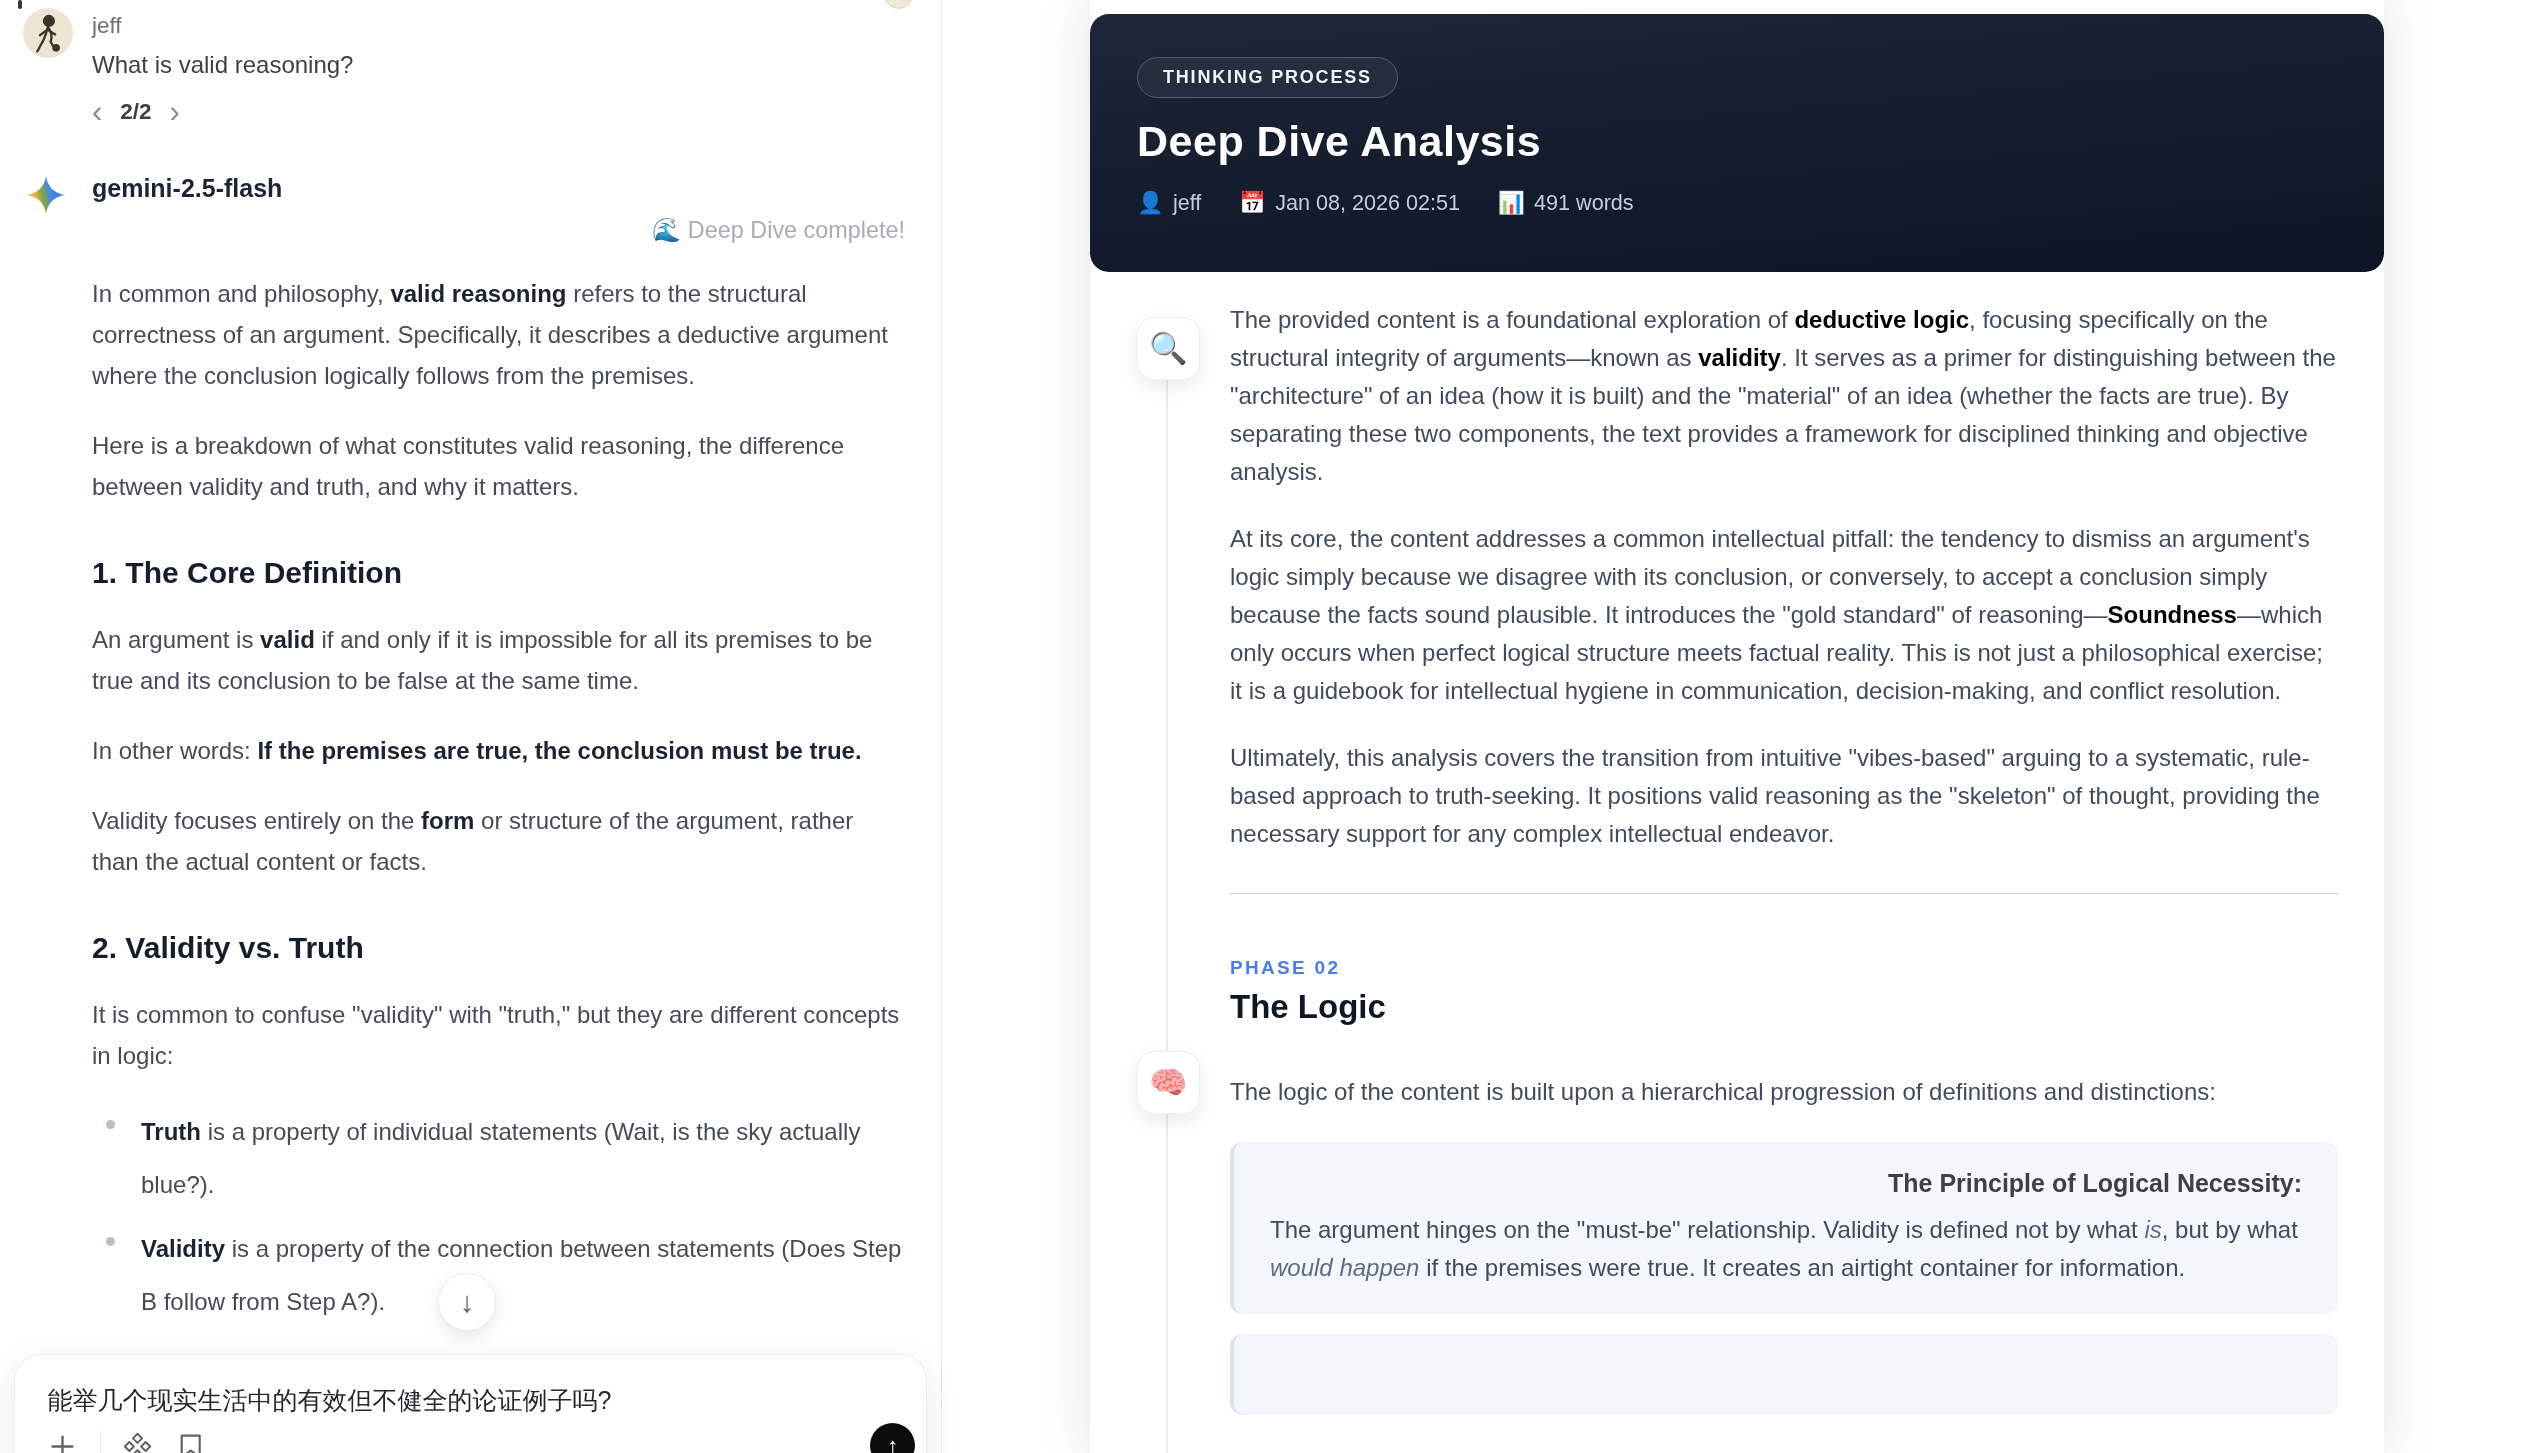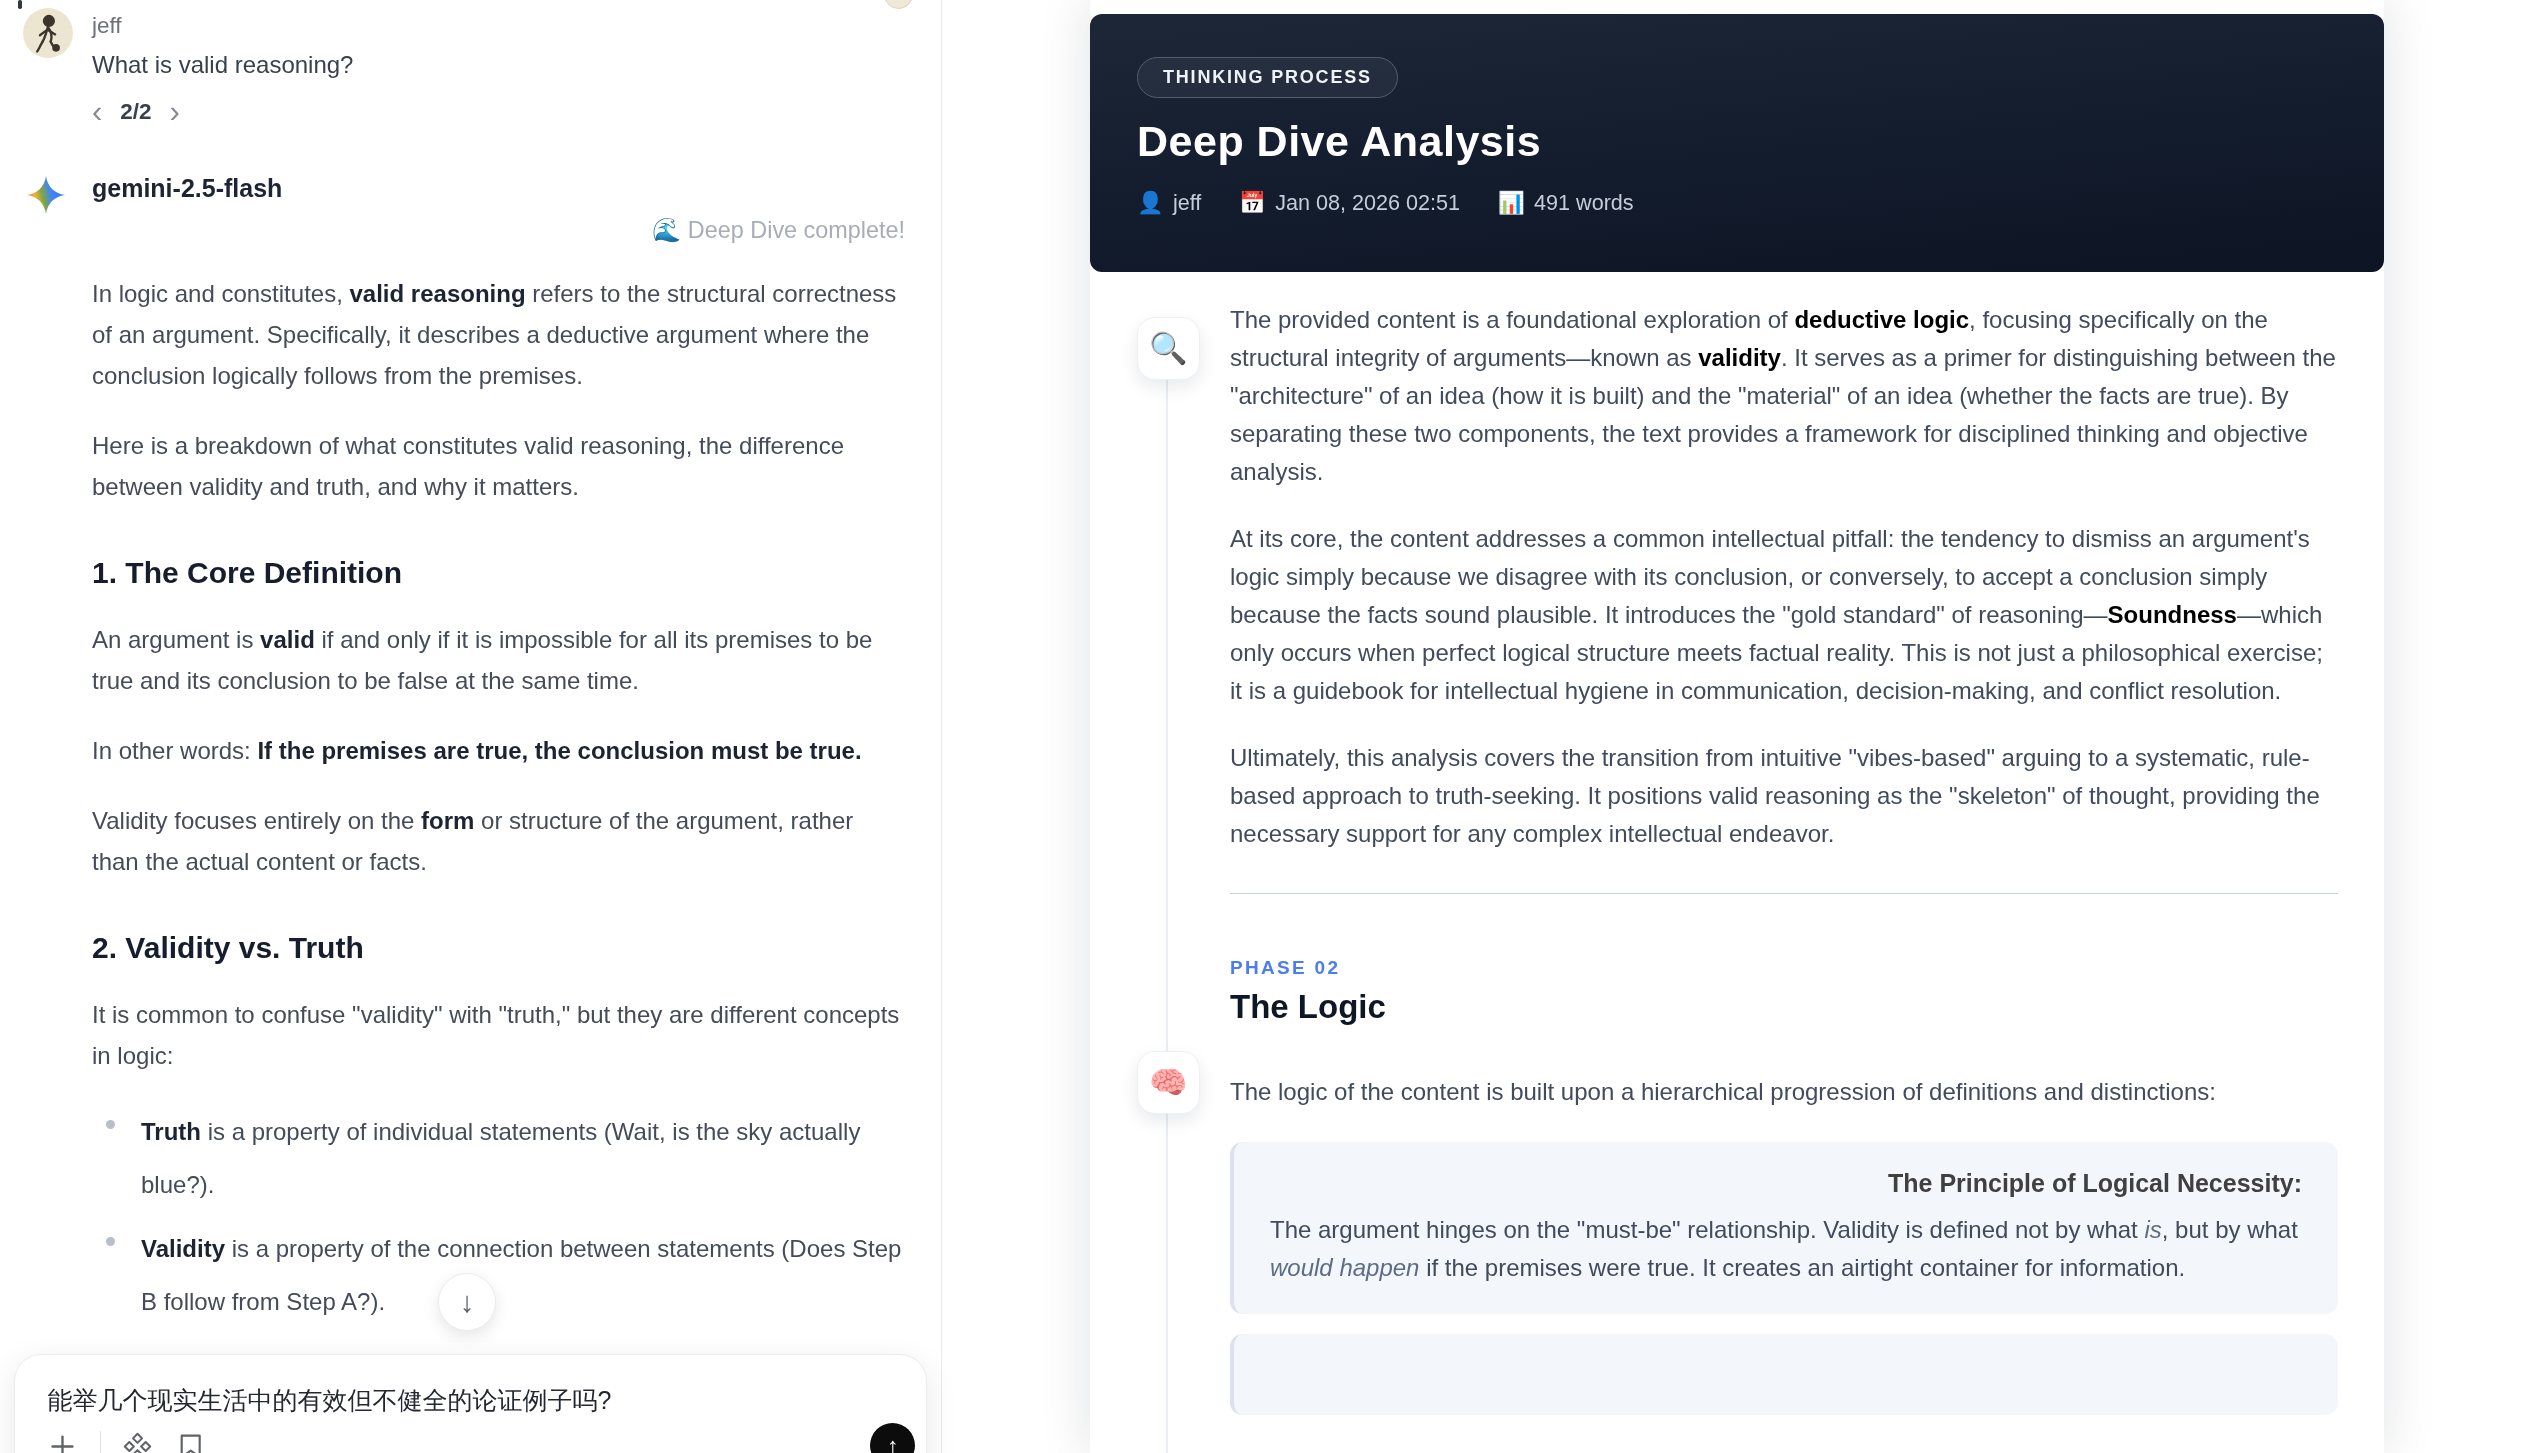--- a/index.html
+++ b/index.html
@@ -76,21 +76,21 @@
     font-size: 24px; font-weight: bold; cursor: pointer;
   }
 
   
   .panel {
     position: absolute; left: 1090px; top: 0; width: 1294px; height: 1453px;
     background: #fff; box-shadow: 0 0 49px rgba(15,23,42,.13);
     overflow: hidden;
   }
   .panel-header {
-    margin: 14.4px 0 0; height: 258px; border-radius: 12px;
+    margin: 14.4px 0 0; height: 258px; border-radius: 19px;
     background: linear-gradient(175deg, #1e2738 0%, #141d2e 50%, #0d1424 100%);
     box-sizing: border-box; padding: 43px 0 0 47px;
   }
   .badge {
     display: inline-block; padding: 9px 25px; border-radius: 900px;
     border: 1.8px solid #525d73; background: rgba(255,255,255,.05);
     color: #f0f3f8; font-size: 18px; font-weight: bold; letter-spacing: 1.8px;
   }
   .panel-title { margin-top: 19px; font-size: 43px; font-weight: bold; color: #ffffff; letter-spacing: 0.5px; }
   .meta { margin-top: 23.4px; display: flex; gap: 38px; align-items: center; font-size: 21.6px; color: #c6cdd9; }
@@ -165,21 +165,21 @@
             <stop offset="0.40" stop-color="#7fa83f"></stop>
             <stop offset="0.62" stop-color="#4285f4"></stop>
             <stop offset="1" stop-color="#3b76e8"></stop>
           </linearGradient>
         </defs>
         <path d="M20 0 C21.8 11.5 28.5 18.2 40 20 C28.5 21.8 21.8 28.5 20 40 C18.2 28.5 11.5 21.8 0 20 C11.5 18.2 18.2 11.5 20 0 Z" fill="url(#gemGrad)"></path>
       </svg>
       <div class="model-name">gemini-2.5-flash</div>
       <div class="model-status">🌊 Deep Dive complete!</div>
 
-      <p class="cp"><span>In logic and constitutes, </span><b>valid reasoning</b><span> refers to the structural correctness of an argument. Specifically, it describes a deductive argument where the conclusion logically follows from the premises.</span></p>
+      <p class="cp"><span>In common and philosophy, </span><b>valid reasoning</b><span> refers to the structural correctness of an argument. Specifically, it describes a deductive argument where the conclusion logically follows from the premises.</span></p>
 
       <p class="cp">Here is a breakdown of what constitutes valid reasoning, the difference between validity and truth, and why it matters.</p>
 
       <div class="ch">1. The Core Definition</div>
 
       <p class="cp"><span>An argument is </span><b>valid</b><span> if and only if it is impossible for all its premises to be true and its conclusion to be false at the same time.</span></p>
 
       <p class="cp"><span>In other words: </span><b>If the premises are true, the conclusion must be true.</b></p>
 
       <p class="cp"><span>Validity focuses entirely on the </span><b>form</b><span> or structure of the argument, rather than the actual content or facts.</span></p>

